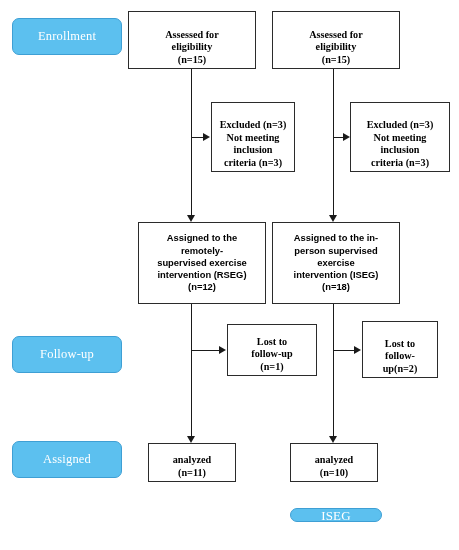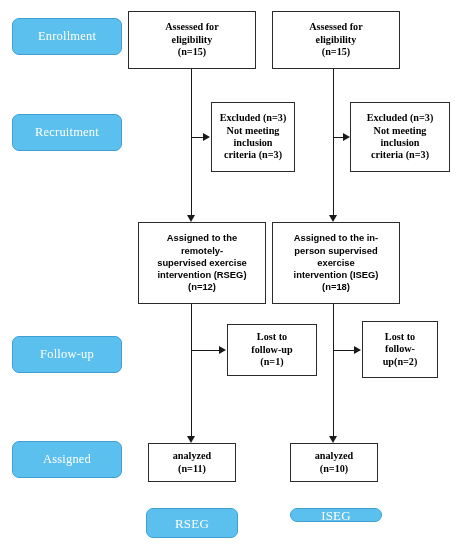--- a/index.html
+++ b/index.html
@@ -45,20 +45,21 @@
     justify-content: center;
     text-align: center;
     color: #000000;
     font-size: 10.2px;
     font-weight: bold;
     line-height: 1.22;
     padding: 2px 3px;
   }
   .flow-box.serif {
     font-family: "Liberation Serif", "DejaVu Serif", serif;
+    align-items: flex-end;
   }
   .flow-box.sans {
     font-family: "Liberation Sans", "DejaVu Sans", sans-serif;
     font-size: 9.4px;
     line-height: 1.3;
   }
   .flow-box .box-text {
     display: block;
     white-space: pre-line;
   }
@@ -95,23 +96,20 @@
 </style>
 </head>
 <body>
 
 <div id="canvas">
 
   <div class="stage-pill" style="left:12px; top:18px; width:110px; height:37px;">
     <span>Enrollment</span>
   </div>
 
-  <div class="stage-pill" style="left:12px; top:114px; width:110px; height:37px;">
-    <span>Recruitment</span>
-  </div>
 
 
   <div class="stage-pill" style="left:12px; top:336px; width:110px; height:37px;">
     <span>Follow-up</span>
   </div>
 
   <div class="stage-pill" style="left:12px; top:441px; width:110px; height:37px;">
     <span>Assigned</span>
   </div>
 
@@ -172,23 +170,20 @@
   <div class="flow-box serif" style="left:148px; top:443px; width:88px; height:39px;">
     <span class="box-text">analyzed
 (n=11)</span>
   </div>
 
   <div class="flow-box serif" style="left:290px; top:443px; width:88px; height:39px;">
     <span class="box-text">analyzed
 (n=10)</span>
   </div>
 
-  <div class="stage-pill" style="left:146px; top:508px; width:92px; height:30px; font-size:13px;">
-    <span>RSEG</span>
-  </div>
 
   <div class="stage-pill" style="left:290px; top:508px; width:92px; height:14px; font-size:13px;">
     <span>ISEG</span>
   </div>
 
   <div class="vline" style="left:191px; top:69px; height:146px;"></div>
   <div class="arrow-down" style="left:186.5px; top:215px;"></div>
 
   <div class="hline" style="left:191px; top:137px; width:12px;"></div>
   <div class="arrow-right" style="left:203px; top:132.5px;"></div>

